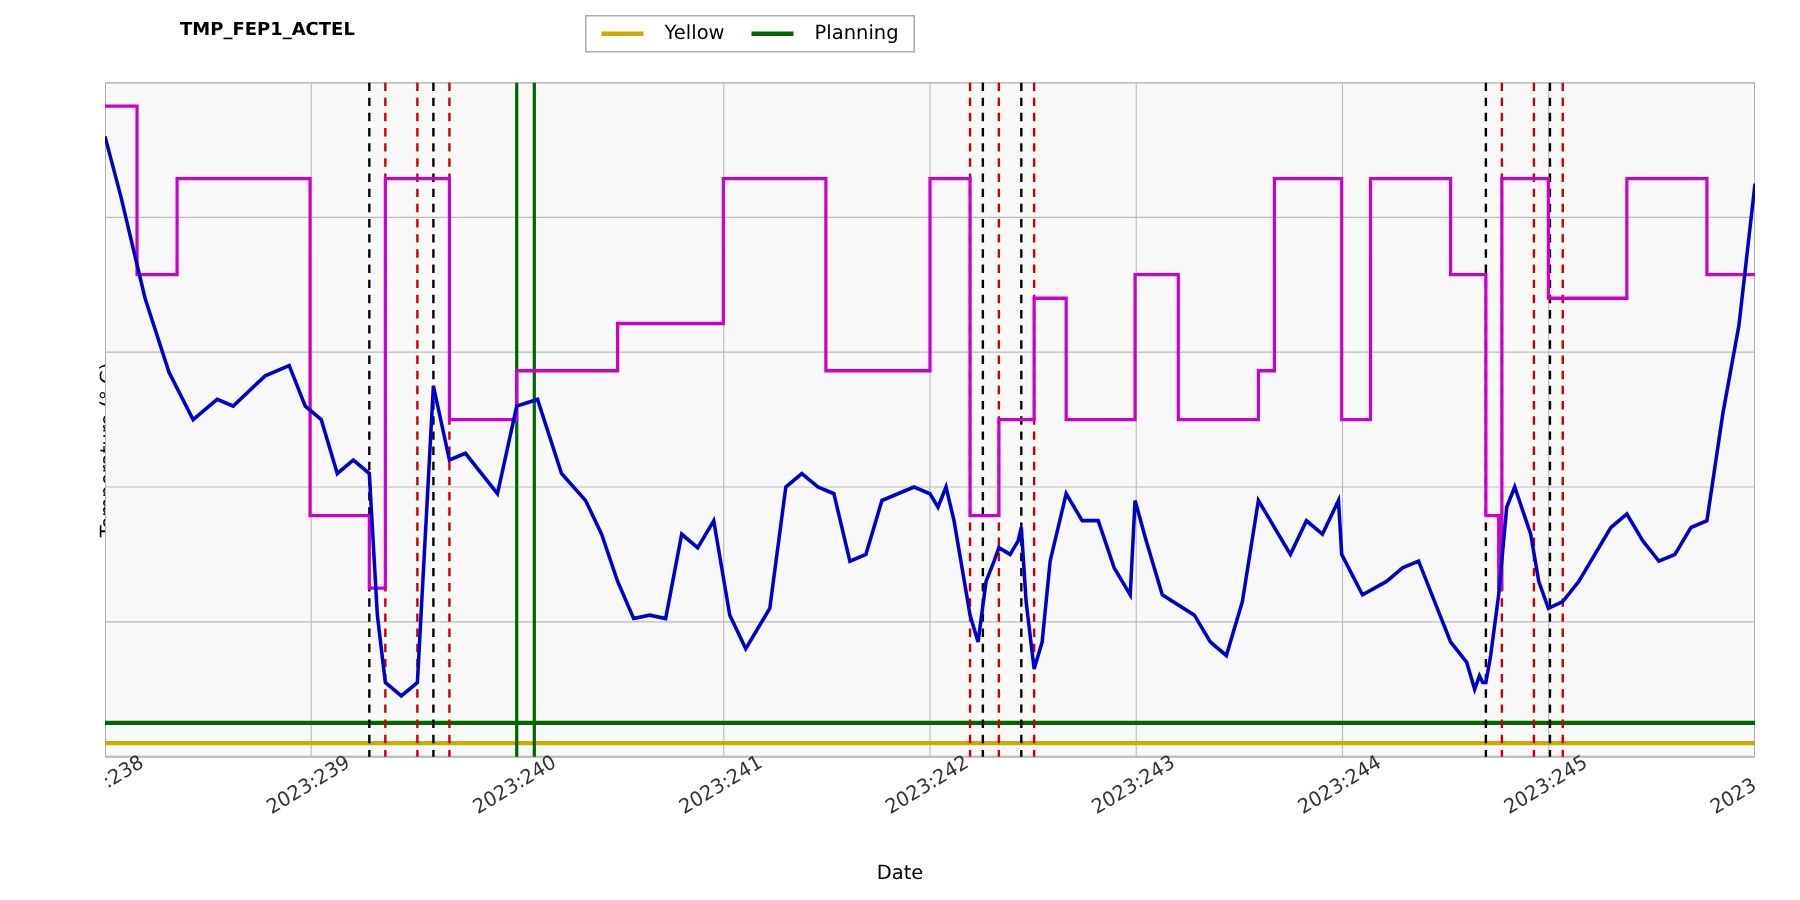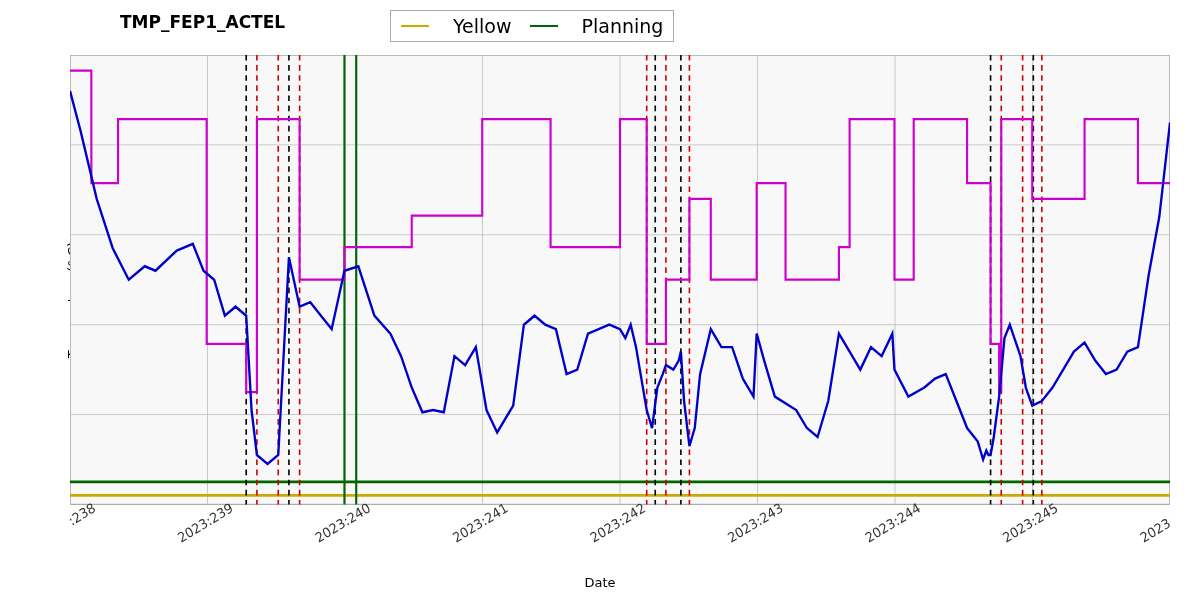--- a/index.html
+++ b/index.html
@@ -13,42 +13,42 @@
     .chart-container {
       width: 1200px;
       height: 600px;
       position: relative;
       background: #fff;
       display: flex;
       flex-direction: column;
       padding: 10px 20px 60px 70px;
     }
     .chart-title {
-      font-size: 17px;
+      font-size: 12px;
       font-weight: bold;
       position: absolute;
       top: 12px;
       left: 120px;
     }
     .legend {
       position: absolute;
       top: 10px;
       left: 390px;
       display: flex;
       align-items: center;
       gap: 18px;
       border: 1px solid #aaa;
       padding: 4px 10px;
       background: #fff;
     }
     .legend-item {
       display: flex;
       align-items: center;
-      gap: 24px;
-      font-size: 19px;
+      gap: 14px;
+      font-size: 13px;
     }
     .legend-line {
       width: 28px;
       height: 2.5px;
     }
     .y-label-left {
       position: absolute;
       left: 14px;
       top: 50%;
       transform: translateY(-50%) rotate(-90deg);

